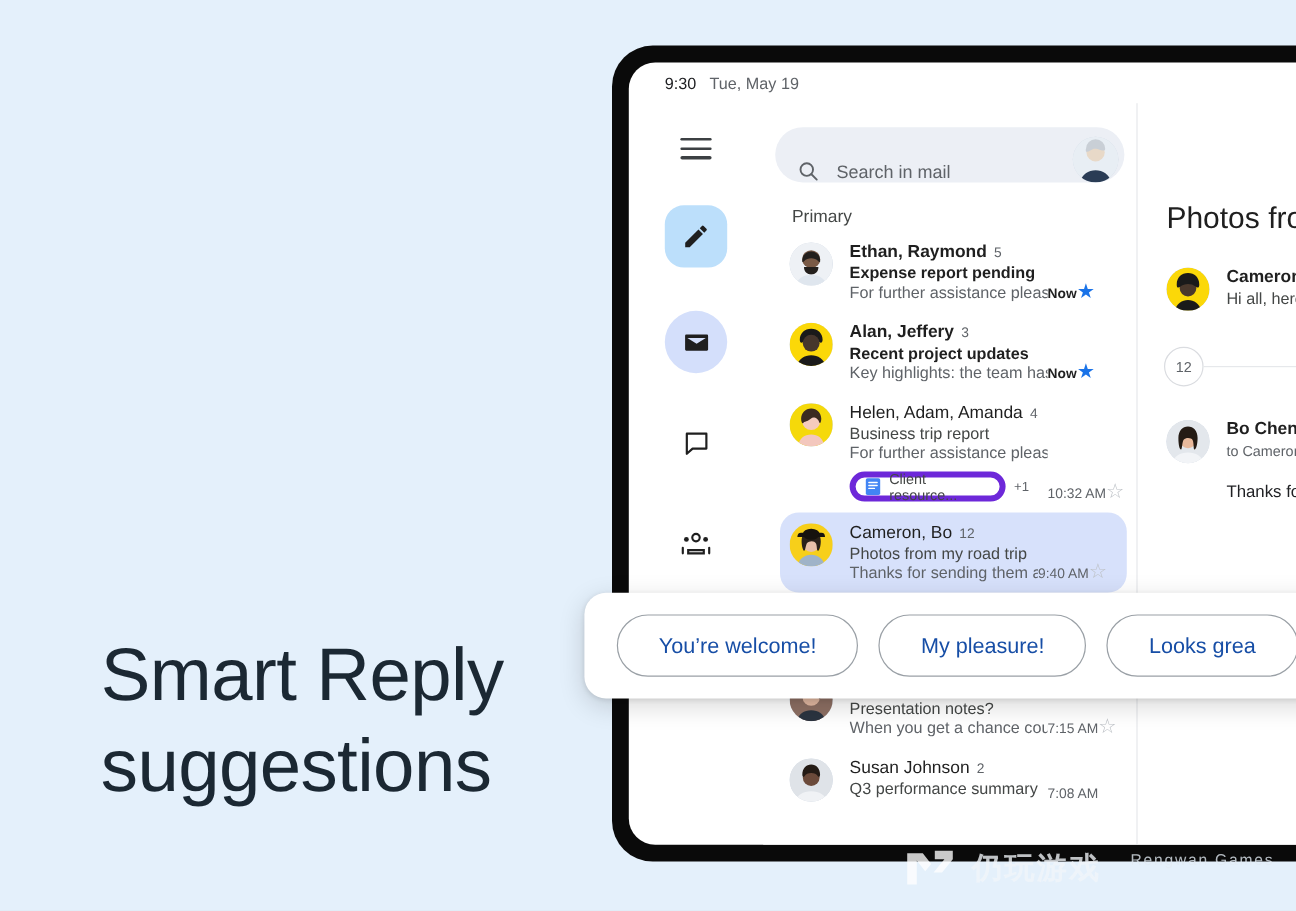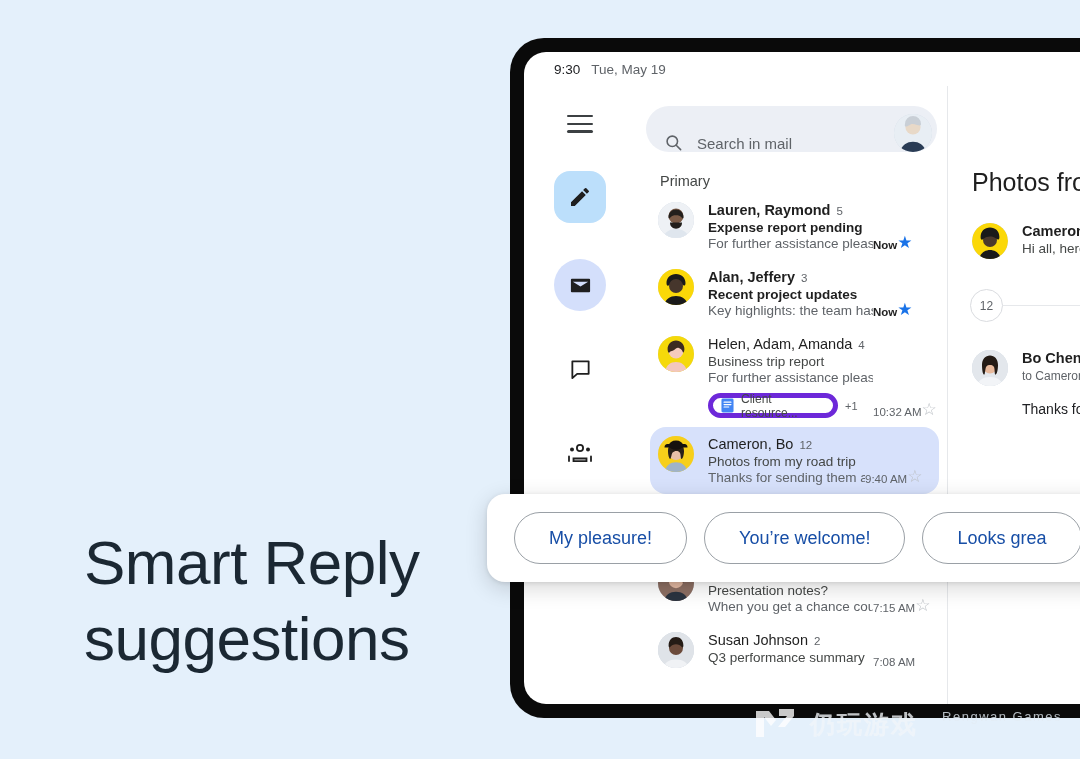--- a/index.html
+++ b/index.html
@@ -224,21 +224,21 @@
             <svg width="36" height="36" viewBox="0 0 36 36">
               <rect width="36" height="36" fill="#eef1f5"></rect>
               <circle cx="18" cy="14" r="7.5" fill="#7a5a46"></circle>
               <path d="M10.5 15.5c0-5 3.2-8 7.5-8s7.5 3 7.5 8c0 1.2-1 1-1.6.3-1.6-2-3.6-2.6-5.9-2.6s-4.3.6-5.9 2.6c-.6.7-1.6.9-1.6-.3z" fill="#231f1c"></path>
               <path d="M12 20.5c0 4 2.6 6.2 6 6.2s6-2.2 6-6.2" fill="#231f1c"></path>
               <path d="M5 36c1.5-6 6.8-9 13-9s11.5 3 13 9z" fill="#dfe6ee"></path>
             </svg>
           </div>
           <div class="body">
             <div class="line1">
-              <span class="sender unread">Lauren, Raymond</span>
+              <span class="sender unread">Ethan, Raymond</span>
               <span class="count">5</span>
             </div>
             <div class="subject unread">Expense report pending</div>
             <div class="snippet">For further assistance please...</div>
           </div>
           <div class="meta">
             <span class="time unread">Now</span>
             <span class="star on">★</span>
           </div>
         </div>
@@ -409,22 +409,22 @@
             <div class="mtext">Thanks for send</div>
           </div>
         </div>
 
       </div>
 
     </div>
   </div>
 
   <div class="sr-card">
+    <div class="sr-chip">You’re welcome!</div>
     <div class="sr-chip">My pleasure!</div>
-    <div class="sr-chip">You’re welcome!</div>
     <div class="sr-chip">Looks grea</div>
   </div>
 
   <div class="watermark">
     <svg class="wm-logo" viewBox="0 0 46 46">
       <path d="M4 10h13l7 9-5 6-7-9v20H4z" fill="#ffffff"></path>
       <path d="M27 8h15v7l-9 11h-7l9-11h-8z" fill="#ffffff"></path>
     </svg>
     <div class="wm-txt">
       <span class="wm-cn">仍玩游戏</span>

